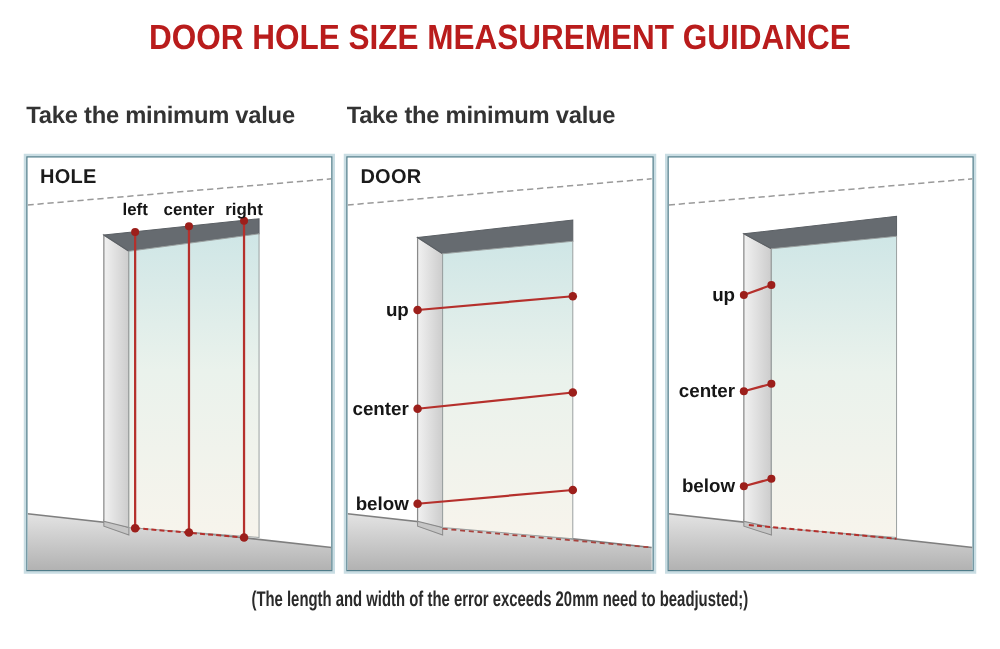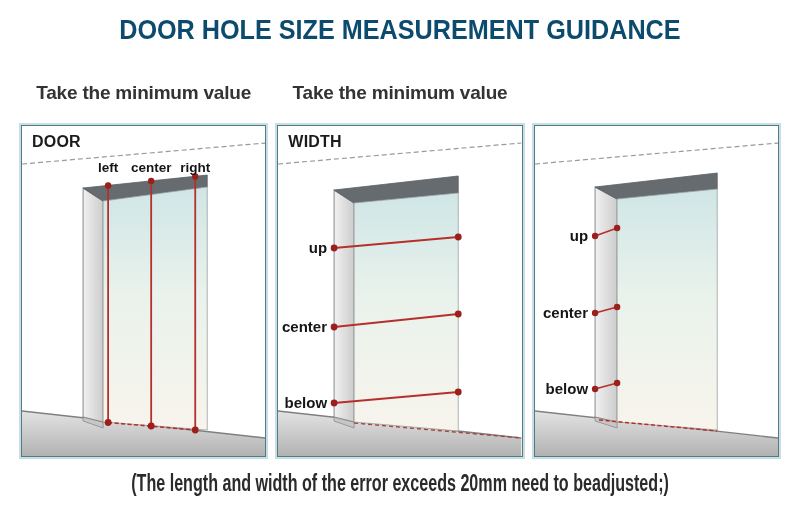--- a/index.html
+++ b/index.html
@@ -3,48 +3,48 @@
 <meta charset="utf-8">
 <style>
   html,body{margin:0;padding:0;background:#ffffff;}
   body{
     width:800px;height:519px;overflow:hidden;
     font-family:"Liberation Sans","DejaVu Sans",sans-serif;
     color:#1b1b1b;
   }
   .title{
     margin:14px 0 0;text-align:center;font-size:28px;font-weight:bold;
-    color:#0c4a6e;white-space:nowrap;
+    color:#b91c1c;white-space:nowrap;
   }
   .title span{display:inline-block;transform:scaleX(0.9);transform-origin:center;letter-spacing:0px;}
   .row{display:grid;grid-template-columns:1fr 1fr 1fr;gap:11px;padding:0 21px;}
   .subtitles{margin-top:36px;}
   .subtitle{
-    text-align:center;font-size:19px;font-weight:bold;color:#333;
+    font-size:19px;font-weight:bold;color:#333;
     white-space:nowrap;letter-spacing:-0.2px;
   }
   .panels{margin-top:21px;}
   .panel{
     position:relative;height:330px;background:#ffffff;
     border:1px solid #4f7c89;
     box-shadow:0 0 0 2px #c9dde3;
     overflow:hidden;
   }
   .panel svg{display:block;width:100%;height:100%;}
   .panel-label{
     position:absolute;top:7px;left:10px;font-size:16px;font-weight:bold;
     color:#1b1b1b;letter-spacing:0.2px;background:transparent;
   }
   svg text{
     font-family:"Liberation Sans","DejaVu Sans",sans-serif;
     font-weight:bold;fill:#161616;
   }
   .mlabel-top{font-size:13.5px;}
   .mlabel-side{font-size:15px;}
-  .caption{margin-top:13px;text-align:center;font-size:23px;font-weight:bold;color:#2a2a2a;white-space:nowrap;}
+  .caption{margin-top:13px;text-align:center;font-size:17px;font-weight:bold;color:#2a2a2a;white-space:nowrap;}
   .caption span{display:inline-block;transform:scaleX(0.7);transform-origin:center;}
 </style>
 </head>
 <body>
 
 <h1 class="title"><span>DOOR HOLE SIZE MEASUREMENT GUIDANCE</span></h1>
 
 <div class="row subtitles">
   <div class="subtitle">Take the minimum value</div>
   <div class="subtitle">Take the minimum value</div>
@@ -87,21 +87,21 @@
           <circle cx="86" cy="296.5" r="3.4"></circle>
         <circle cx="129" cy="55" r="3.2"></circle>
           <circle cx="129" cy="300" r="3.4"></circle>
         <circle cx="173" cy="50.5" r="3.2"></circle>
           <circle cx="173" cy="304" r="3.4"></circle>
       </g>
       <text class="mlabel-top" x="86" y="46" text-anchor="middle">left</text>
       <text class="mlabel-top" x="129" y="46" text-anchor="middle">center</text>
       <text class="mlabel-top" x="173" y="46" text-anchor="middle">right</text>
     </svg>
-    <div class="panel-label">DOOR</div>
+    <div class="panel-label">HOLE</div>
   </div>
 
   <div class="panel">
     <svg viewBox="0 0 243 330" preserveAspectRatio="none">
       <defs>
         <linearGradient id="int2" x1="0" y1="0" x2="0" y2="1">
           <stop offset="0" stop-color="#cfe6e6"></stop>
             <stop offset="0.45" stop-color="#eaf2ec"></stop>
             <stop offset="1" stop-color="#f7f4ec"></stop>
         </linearGradient>
@@ -132,21 +132,21 @@
           <circle cx="180" cy="111" r="3.4"></circle>
         <circle cx="56" cy="201" r="3.4"></circle>
           <circle cx="180" cy="188" r="3.4"></circle>
         <circle cx="56" cy="277" r="3.4"></circle>
           <circle cx="180" cy="266" r="3.4"></circle>
       </g>
       <text class="mlabel-side" x="49" y="127" text-anchor="end">up</text>
       <text class="mlabel-side" x="49" y="206" text-anchor="end">center</text>
       <text class="mlabel-side" x="49" y="282" text-anchor="end">below</text>
     </svg>
-    <div class="panel-label">WIDTH</div>
+    <div class="panel-label">DOOR</div>
   </div>
 
   <div class="panel">
     <svg viewBox="0 0 243 330" preserveAspectRatio="none">
       <defs>
         <linearGradient id="int3" x1="0" y1="0" x2="0" y2="1">
           <stop offset="0" stop-color="#cfe6e6"></stop>
             <stop offset="0.45" stop-color="#eaf2ec"></stop>
             <stop offset="1" stop-color="#f7f4ec"></stop>
         </linearGradient>

